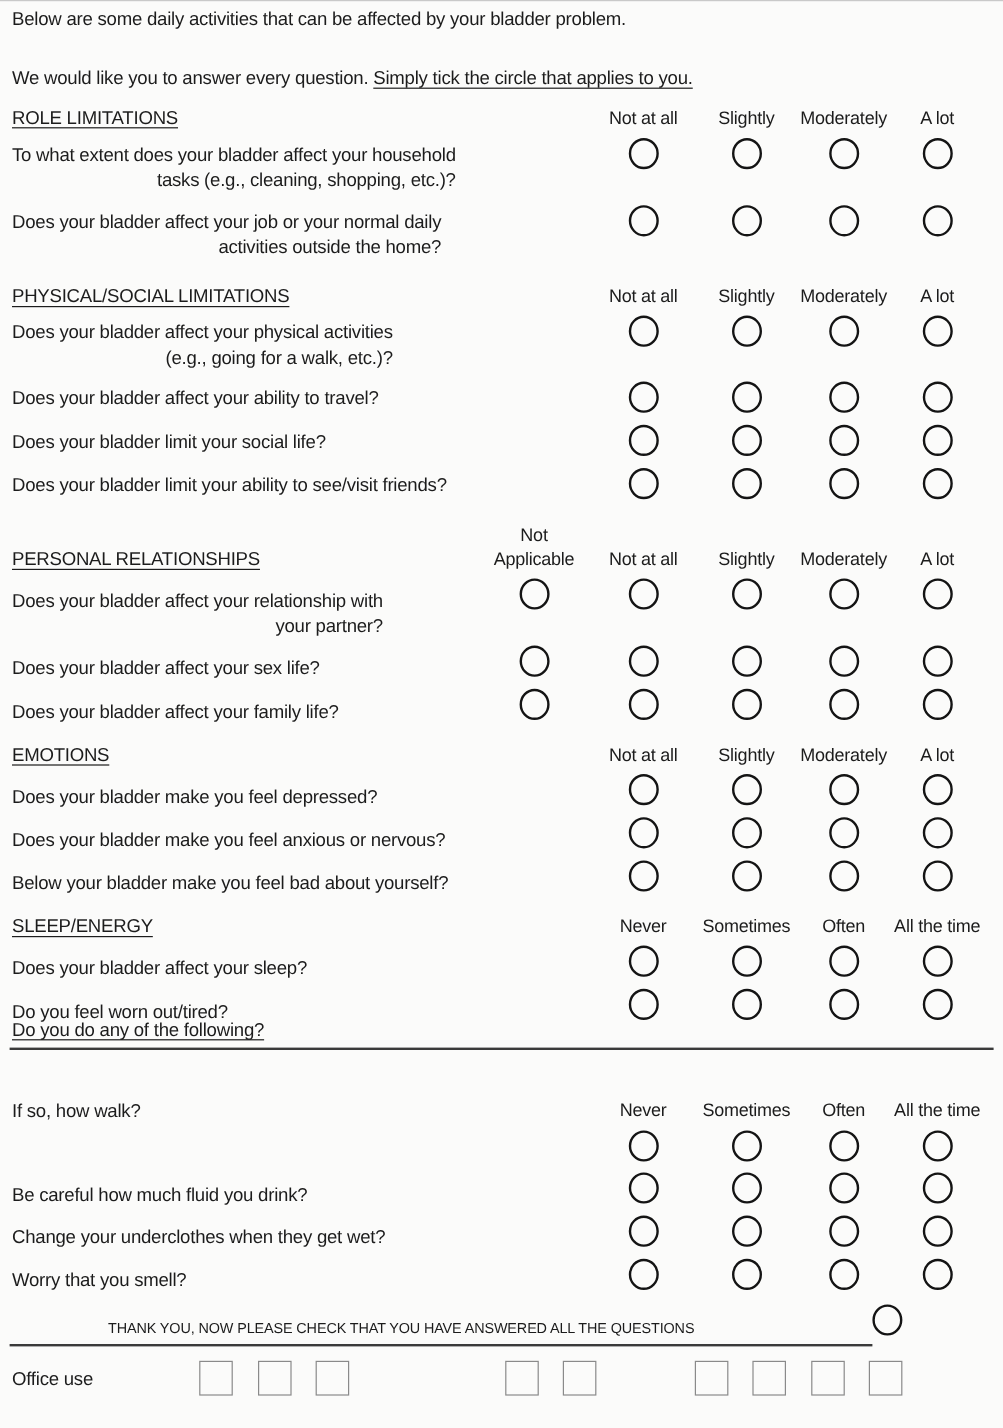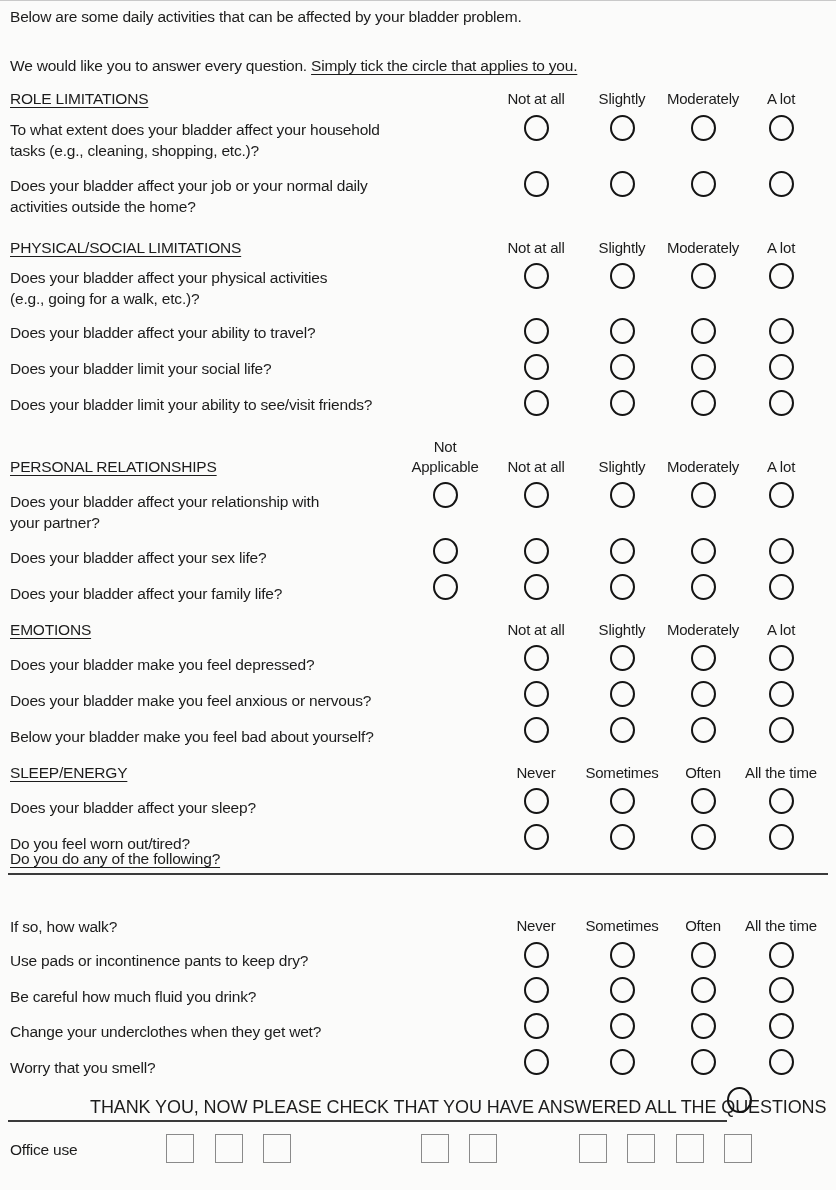--- a/index.html
+++ b/index.html
@@ -2,36 +2,36 @@
 <html style="--ink: #1c1c1c; --paper: #fbfbfa; --circle_stroke: #141414; --box_border: #8a8a8a;"><head>
 <meta charset="utf-8">
 <style>
   html,body{margin:0;padding:0;background:#ffffff;}
   .page{
     position:relative;width:836px;height:1190px;overflow:hidden;
     background:var(--paper,#fbfbfa);color:var(--ink,#1c1c1c);
     font-family:"Liberation Sans",sans-serif;letter-spacing:-0.2px;
   }
   .edge-top{position:absolute;top:0;left:0;width:836px;height:1px;background:#c9c9c9;}
-  .txt{position:absolute;left:10px;font-size:15.5px;line-height:21px;white-space:pre-line;}
+  .txt{position:absolute;left:10px;font-size:15.5px;line-height:21px;white-space:pre-line;text-align:right;}
   .sec-title{
     position:absolute;left:10px;font-size:15.5px;line-height:20px;
     text-decoration:underline;text-underline-offset:3px;text-decoration-thickness:1px;
   }
   .u{text-decoration:underline;text-underline-offset:3px;text-decoration-thickness:1px;}
   .heads,.row{position:absolute;left:0;width:836px;height:0;}
   .colhead{position:absolute;transform:translateX(-50%);font-size:15px;line-height:20px;white-space:nowrap;top:0;}
   .h0{left:445px}.h1{left:536px}.h2{left:622px}.h3{left:703px}.h4{left:781px}
   .circle{
     position:absolute;top:0;width:25px;height:26px;box-sizing:border-box;
     border:2px solid var(--circle_stroke,#111);border-radius:50%;background:transparent;cursor:pointer;
   }
   .c0{left:433px}.c1{left:524px}.c2{left:610px}.c3{left:691px}.c4{left:769px}
   .hline{position:absolute;height:2px;background:#3a3a3a;}
-  .thankyou{left:90px;font-size:18px;letter-spacing:-0.1px;white-space:nowrap;}
+  .thankyou{left:90px;font-size:12px;letter-spacing:-0.1px;white-space:nowrap;}
   .obox{
     position:absolute;top:0;width:28px;height:29px;box-sizing:border-box;
     border:1.5px solid var(--box_border,#8a8a8a);background:transparent;cursor:pointer;
   }
 </style>
 </head>
 <body>
 
 <div class="page">
   <div class="edge-top"></div>
@@ -191,21 +191,20 @@
   <div class="hline" style="top:873px;left:8px;width:820px"></div>
 
   <div class="sec-title" style="top:849px">Do you do any of the following?</div>
   <div class="txt" style="top:916px">If so, how walk?</div>
   <div class="heads" style="top:916px">
     <span class="colhead h1">Never</span>
     <span class="colhead h2">Sometimes</span>
     <span class="colhead h3">Often</span>
     <span class="colhead h4">All the time</span>
   </div>
-  <div class="txt" style="top:950px">Use pads or incontinence pants to keep dry?</div>
   <div class="row" style="top:942px">
     <span class="circle c1"></span>
     <span class="circle c2"></span>
     <span class="circle c3"></span>
     <span class="circle c4"></span>
   </div>
   <div class="txt" style="top:986px">Be careful how much fluid you drink?</div>
   <div class="row" style="top:977px">
     <span class="circle c1"></span>
     <span class="circle c2"></span>

